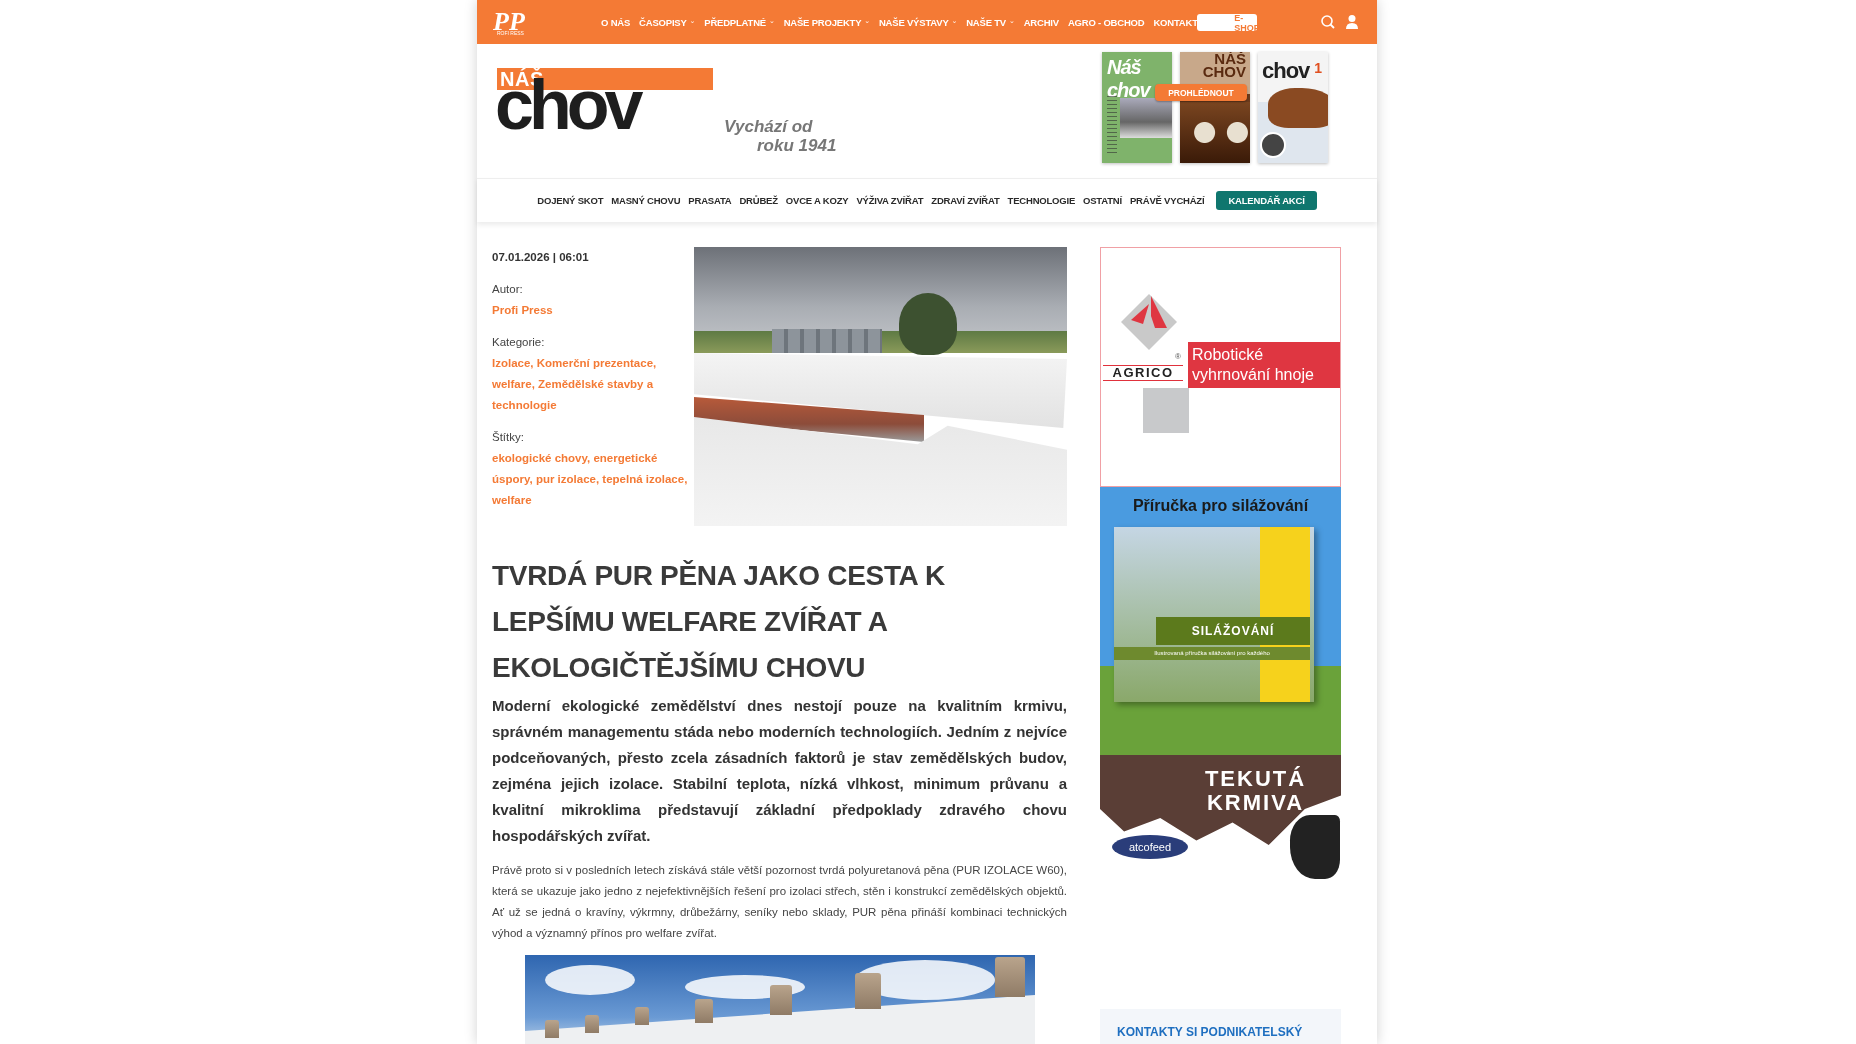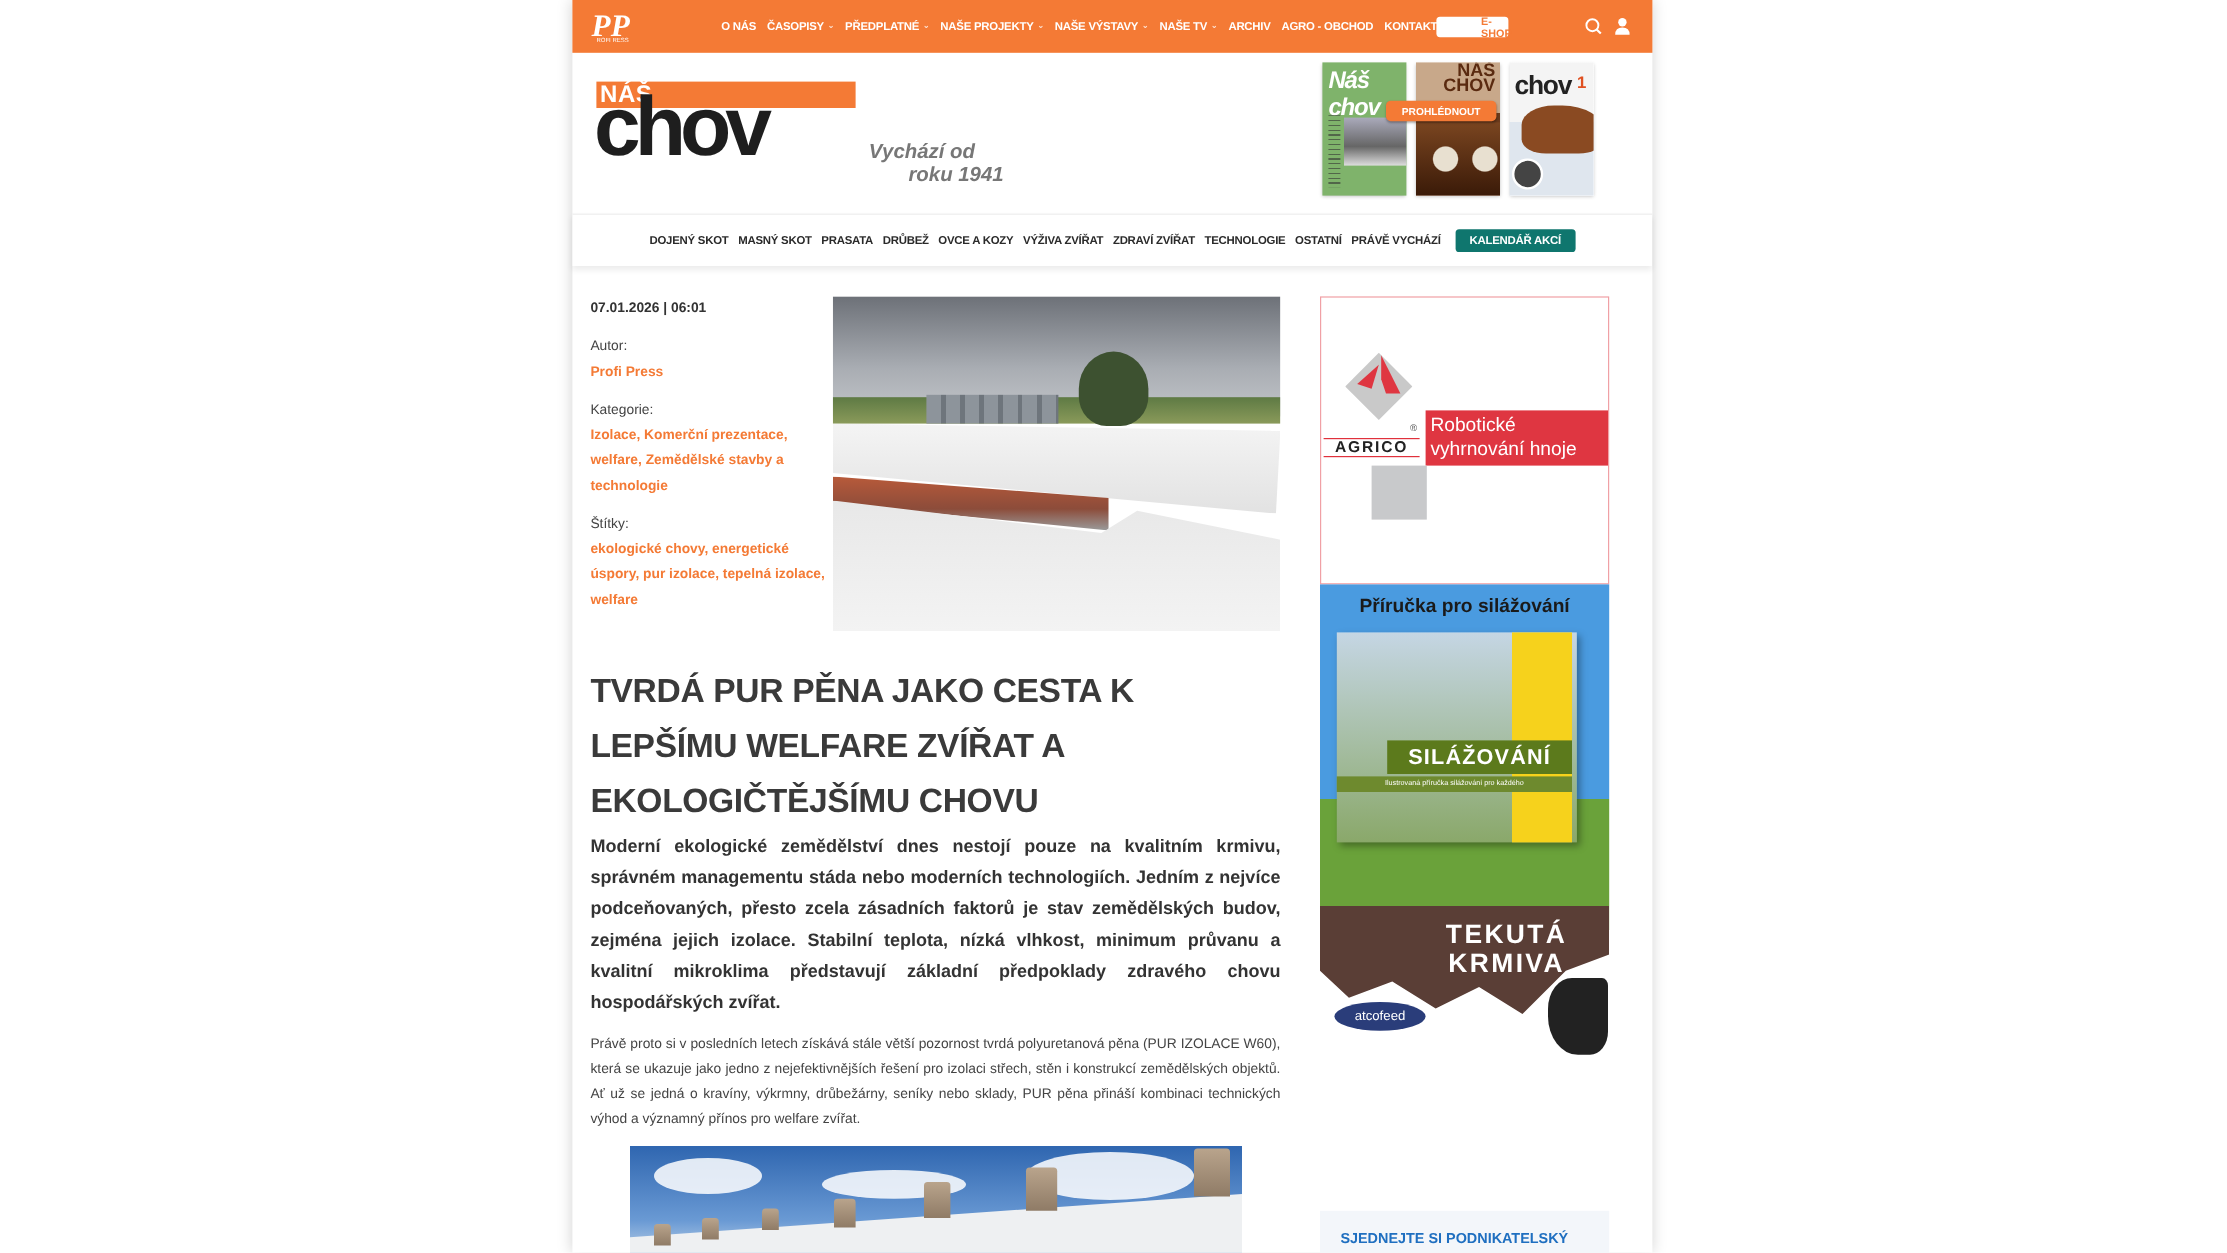--- a/index.html
+++ b/index.html
@@ -73,21 +73,21 @@
   .ad1 { top: 247px; width: 241px; height: 240px; border: 1px solid #f0a0a5; background: #fff; }
   .ad1 .diam { position: absolute; left: 20px; top: 46px; width: 56px; height: 56px; }
   .ad1 .brand { position: absolute; left: 2px; top: 117px; width: 80px; font-size: 13px; font-weight: bold; letter-spacing: 1.5px; color: #222; border-top: 1px solid #e0313c; border-bottom: 1px solid #e0313c; text-align: center; line-height: 14px; }
   .ad1 .reg { position: absolute; left: 74px; top: 104px; font-size: 8px; color: #555; }
   .ad1 .red { position: absolute; left: 87px; top: 94px; width: 152px; height: 46px; background: #df3641; color: #fff; font-size: 16px; line-height: 20px; padding: 3px 4px; }
   .ad1 .grey { position: absolute; left: 42px; top: 140px; width: 46px; height: 45px; background: #c8c9cb; }
   .ad2 { top: 487px; width: 241px; height: 288px; background: linear-gradient(#4a9be0 0 62%, #6aa23a 62% 100%); overflow: hidden; }
   .ad2 .h { position: absolute; left: 0; top: 10px; width: 100%; text-align: center; font-weight: bold; font-size: 16px; color: #1a1a1a; }
   .ad2 .book { position: absolute; left: 14px; top: 40px; width: 200px; height: 175px; background: linear-gradient(#c5d6e4, #8aa86a); box-shadow: 3px 3px 6px rgba(0,0,0,0.35); }
   .ad2 .spine { position: absolute; left: 160px; top: 40px; width: 50px; height: 175px; background: #f6d21c; }
-  .ad2 .band { position: absolute; left: 56px; top: 130px; width: 154px; height: 28px; background: #5c7a1c; color: #fff; font-weight: bold; font-size: 18px; letter-spacing: 1px; display: flex; align-items: center; justify-content: center; }
+  .ad2 .band { position: absolute; left: 56px; top: 130px; width: 154px; height: 28px; background: #5c7a1c; color: #fff; font-weight: bold; font-size: 12px; letter-spacing: 1px; display: flex; align-items: center; justify-content: center; }
   .ad2 .sub { position: absolute; left: 14px; top: 160px; width: 196px; height: 13px; background: #6e8a2e; color: #fff; font-size: 6px; text-align: center; line-height: 13px; }
   .ad3 { top: 755px; width: 241px; height: 240px; overflow: hidden; background: #fff; text-decoration: underline; }
   .ad3 .choc { position: absolute; left: 0; top: 0; width: 241px; height: 90px; background: #5a3e36; clip-path: polygon(0 0, 100% 0, 100% 45%, 85% 60%, 70% 100%, 55% 75%, 40% 95%, 25% 70%, 10% 85%, 0 60%); }
   .ad3 .t { position: absolute; left: 70px; top: 12px; color: #fff; font-weight: bold; font-size: 22px; line-height: 24px; letter-spacing: 2px; text-align: center; }
   .ad3 .logo2 { position: absolute; left: 12px; top: 80px; width: 76px; height: 24px; border-radius: 50%; background: #2a3d7a; color: #fff; font-size: 11px; display: flex; align-items: center; justify-content: center; }
   .ad3 .cow { position: absolute; left: 190px; top: 60px; width: 50px; height: 64px; background: #222; border-radius: 40% 10% 30% 50%; }
   .ad3 .blue { position: absolute; left: 0; top: 124px; width: 241px; height: 116px; background: #3c6ea2; color: #fff; }
   .ad3 .blue .h { position: absolute; left: 0; top: 10px; width: 100%; text-align: center; font-weight: bold; font-size: 13px; }
   .ad3 .blue ul { position: absolute; left: 26px; top: 40px; list-style: none; font-size: 10px; line-height: 14.5px; }
   .ad3 .badge { position: absolute; left: 158px; top: 56px; width: 58px; height: 58px; border-radius: 50%; border: 2px solid #fff; display: flex; align-items: center; justify-content: center; font-size: 7px; font-weight: bold; }
@@ -174,21 +174,21 @@
         <span class="n">1</span>
         <div class="bull"></div>
         <div class="circ"></div>
       </div>
     </div>
     <a class="prohl" style="left:678px;top:40px;">PROHLÉDNOUT</a>
   </section>
 
   <nav class="catnav">
     <a class="item">DOJENÝ SKOT</a>
-    <a class="item">MASNÝ SKOT</a>
+    <a class="item">MASNÝ CHOVU</a>
     <a class="item">PRASATA</a>
     <a class="item">DRŮBEŽ</a>
     <a class="item">OVCE A KOZY</a>
     <a class="item">VÝŽIVA ZVÍŘAT</a>
     <a class="item">ZDRAVÍ ZVÍŘAT</a>
     <a class="item">TECHNOLOGIE</a>
     <a class="item">OSTATNÍ</a>
     <a class="item">PRÁVĚ VYCHÁZÍ</a>
     <a class="item cal">KALENDÁŘ AKCÍ</a>
   </nav>
@@ -252,16 +252,16 @@
   </div>
 
   <div class="side ad3">
     <div class="choc"></div>
     <div class="t">TEKUTÁ KRMIVA</div>
     <div class="logo2">atcofeed</div>
     <div class="cow"></div>
   </div>
 
   <div class="side box4">
-    <div class="t">SJEDNEJTE SI PODNIKATELSKÝ</div>
+    <div class="t">KONTAKTY SI PODNIKATELSKÝ</div>
   </div>
 
 </div>
 
 </body></html>

